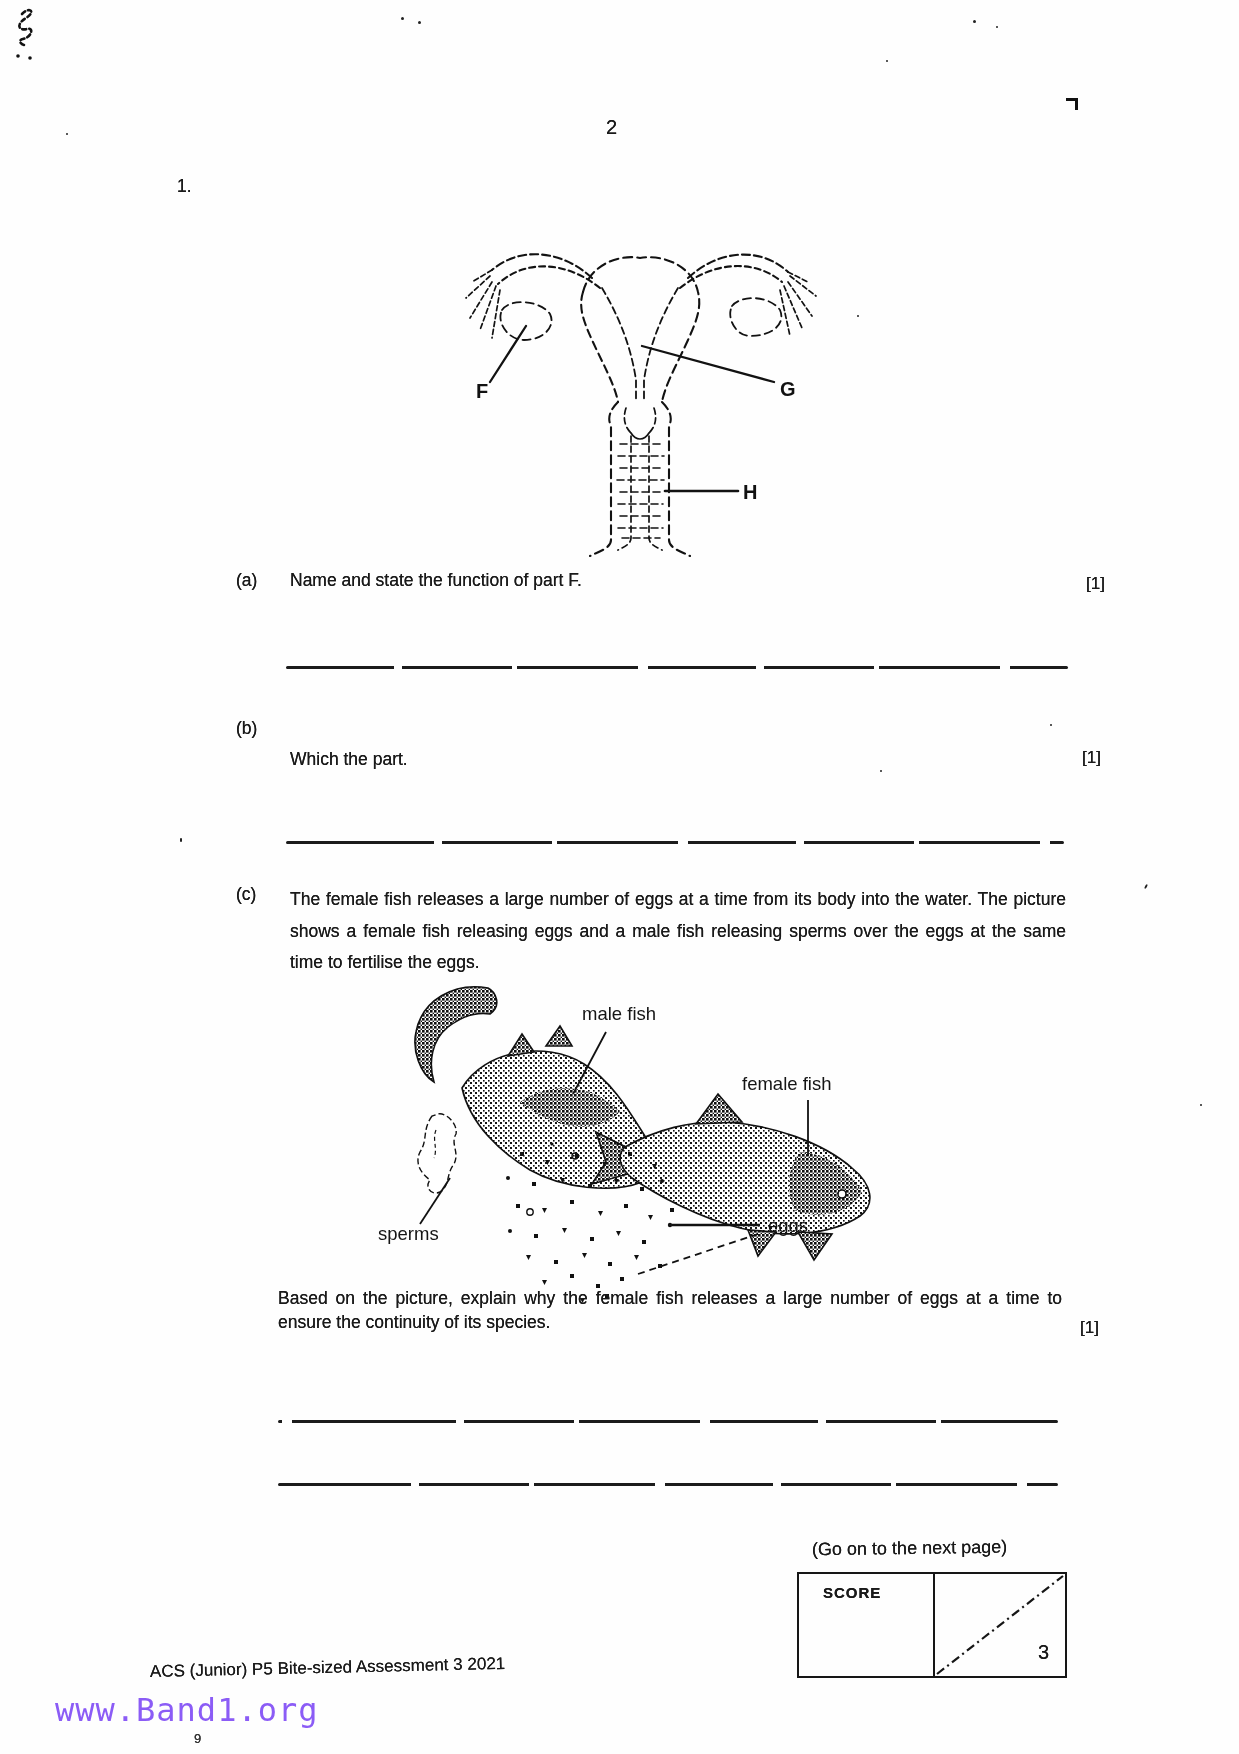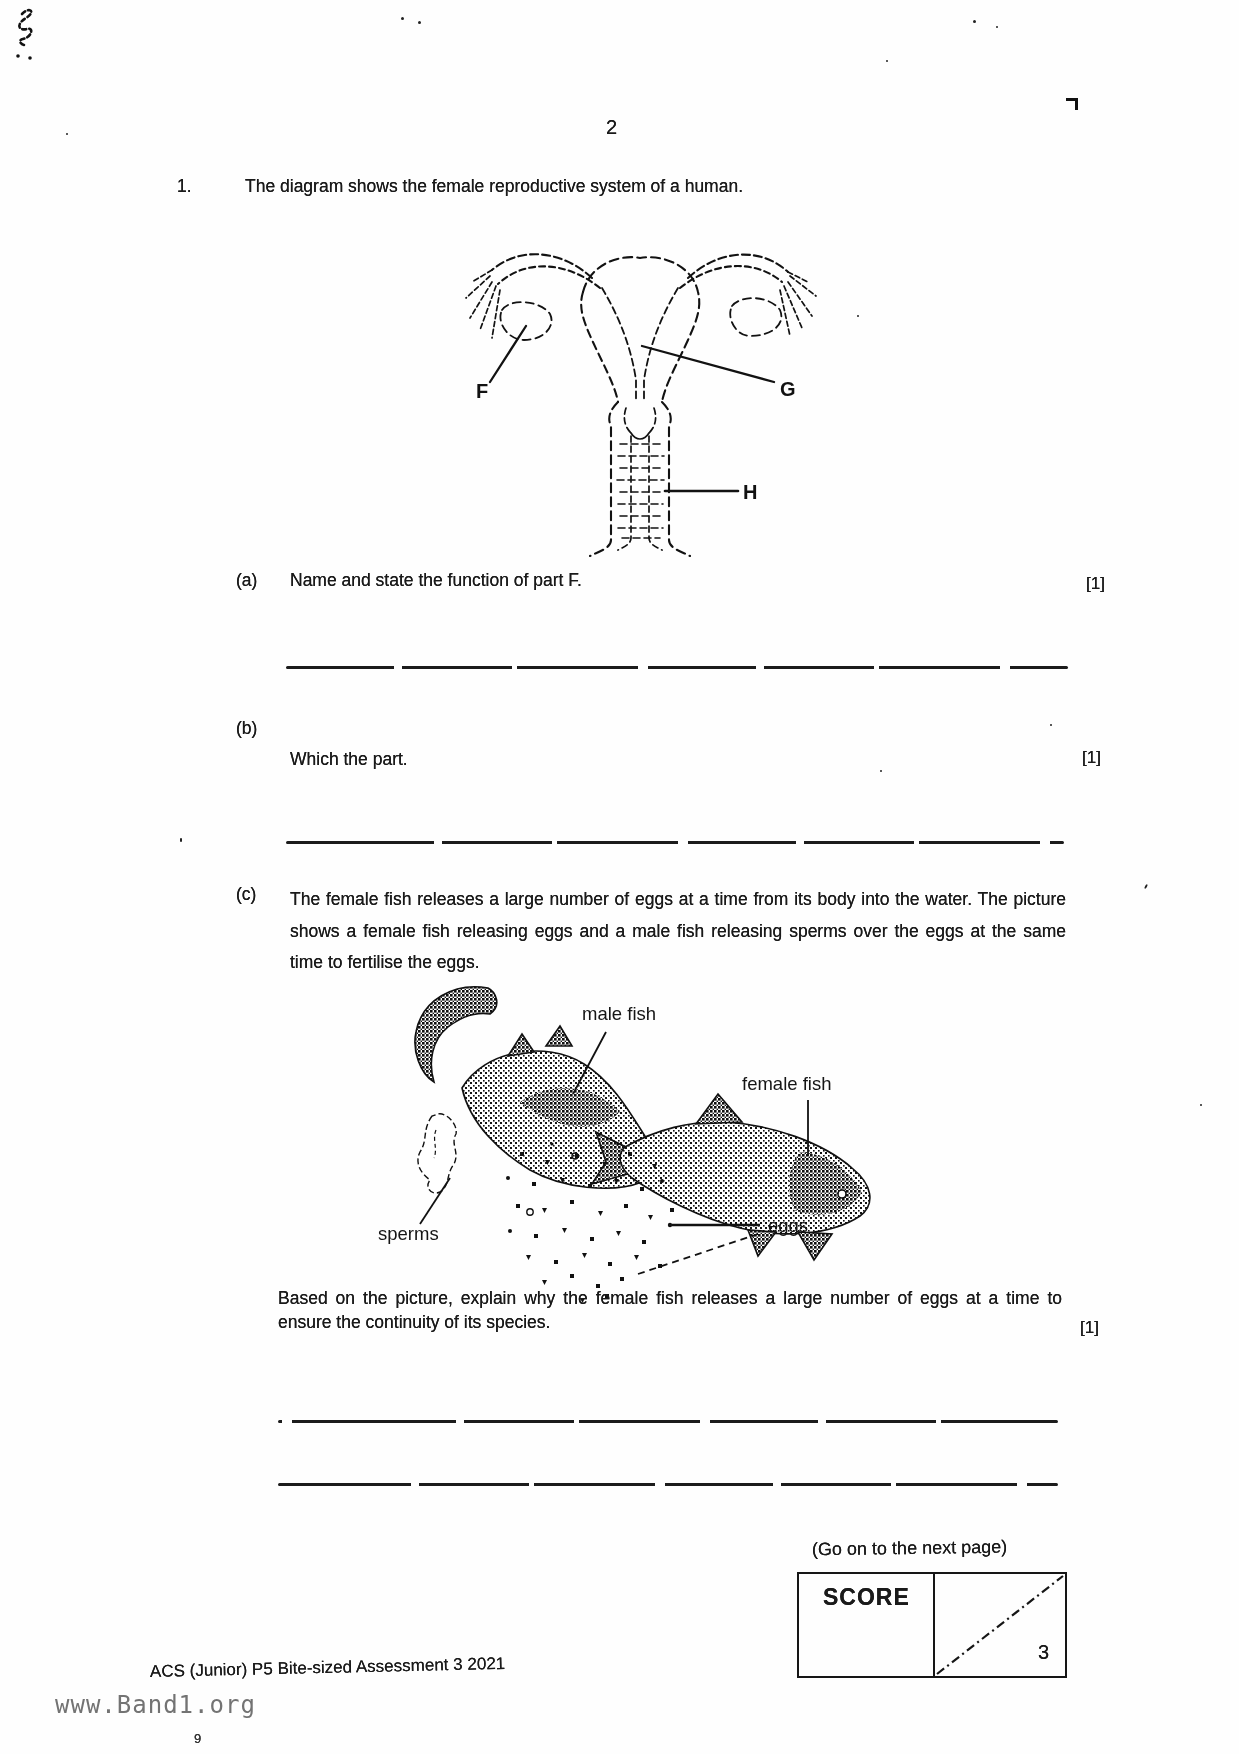--- a/index.html
+++ b/index.html
@@ -40,21 +40,20 @@
   <div class="speck" style="left:857px;top:315px;width:2px;height:2px"></div>
   <div class="speck" style="left:1050px;top:724px;width:2px;height:2px"></div>
   <div class="speck" style="left:880px;top:770px;width:2px;height:2px"></div>
   <div class="speck" style="left:180px;top:838px;width:2px;height:4px;border-radius:1px"></div>
   <div class="speck" style="left:1145px;top:884px;width:2px;height:5px;transform:rotate(28deg)"></div>
   <div class="speck" style="left:1200px;top:1104px;width:2px;height:2px"></div>
 
   <div class="t" style="left:606px;top:116px;font-size:20px">2</div>
 
   <div class="t" style="left:177px;top:176px">1.</div>
-  <div class="t" style="left:245px;top:176px">The diagram shows the female reproductive system of a human.</div>
 
   <svg style="position:absolute;left:450px;top:230px" width="380" height="350" viewBox="0 0 380 350">
     <g fill="none" stroke="#121212" stroke-width="2.1" stroke-linecap="round">
 
       <path d="M133,62 C140,34 170,24 190,28 C210,24 242,34 248,62 C252,78 246,92 238,110 C228,132 215,155 212,172" stroke-dasharray="9 5"></path>
       <path d="M133,62 C128,78 134,92 142,110 C152,132 165,155 168,172" stroke-dasharray="8 5"></path>
 
       <path d="M152,58 C165,80 180,110 186,150 L186,172" stroke-dasharray="7 4" stroke-width="1.8"></path>
       <path d="M228,58 C215,80 200,110 194,150 L194,172" stroke-dasharray="7 4" stroke-width="1.8"></path>
 
@@ -170,26 +169,26 @@
 
   <div class="t para" style="left:278px;top:1286px;width:784px;line-height:24px">Based on the picture, explain why the female fish releases a large number of eggs at a time to ensure the continuity of its species.</div>
   <div class="t marks" style="left:1080px;top:1318px">[1]</div>
 
   <div class="ansline" style="left:278px;top:1420px;width:780px;background-position:70px 0"></div>
   <div class="ansline" style="left:278px;top:1483px;width:780px;background-position:25px 0"></div>
 
   <div class="t" style="left:812px;top:1538px;font-size:18px;transform:rotate(-0.8deg)">(Go on to the next page)</div>
 
   <div id="scorebox">
-    <div class="t" style="left:24px;top:10px;font-size:23px;font-weight:600;letter-spacing:1px">SCORE</div>
+    <div class="t" style="left:24px;top:10px;font-size:15px;font-weight:600;letter-spacing:1px">SCORE</div>
     <div class="divider"></div>
     <svg style="position:absolute;left:136px;top:0" width="130" height="102" viewBox="0 0 130 102">
       <path d="M2,100 L128,2" stroke="#161616" stroke-width="2.2" stroke-dasharray="9 4 2 4" fill="none"></path>
     </svg>
     <div class="t" style="right:16px;bottom:12px;left:auto;font-size:20px">3</div>
   </div>
 
   <div class="t" style="left:150px;top:1662px;font-size:17px;transform:rotate(-1.3deg);transform-origin:left center">ACS (Junior) P5 Bite-sized Assessment 3 2021</div>
 
-  <div class="t mono" style="left:55px;top:1692px;font-size:24px;color:#737373;text-shadow:none;letter-spacing:1px">www.Band1.org</div>
+  <div class="t mono" style="left:55px;top:1692px;font-size:32px;color:#8b5cf6;text-shadow:none;letter-spacing:1px">www.Band1.org</div>
   <div class="t" style="left:194px;top:1732px;font-size:13px;color:#333">9</div>
 
 </div>
 
 </body></html>

